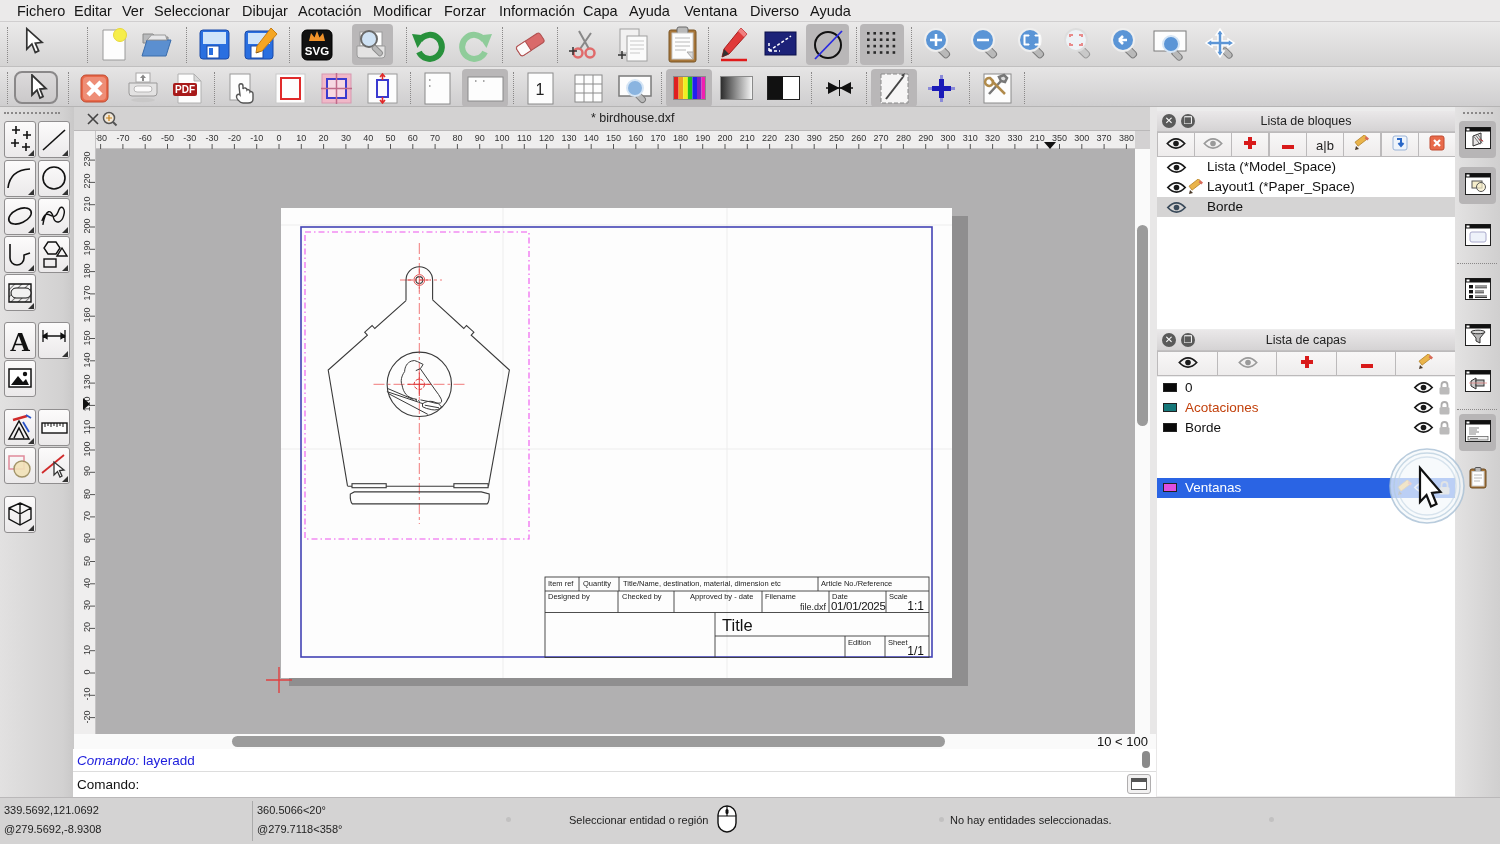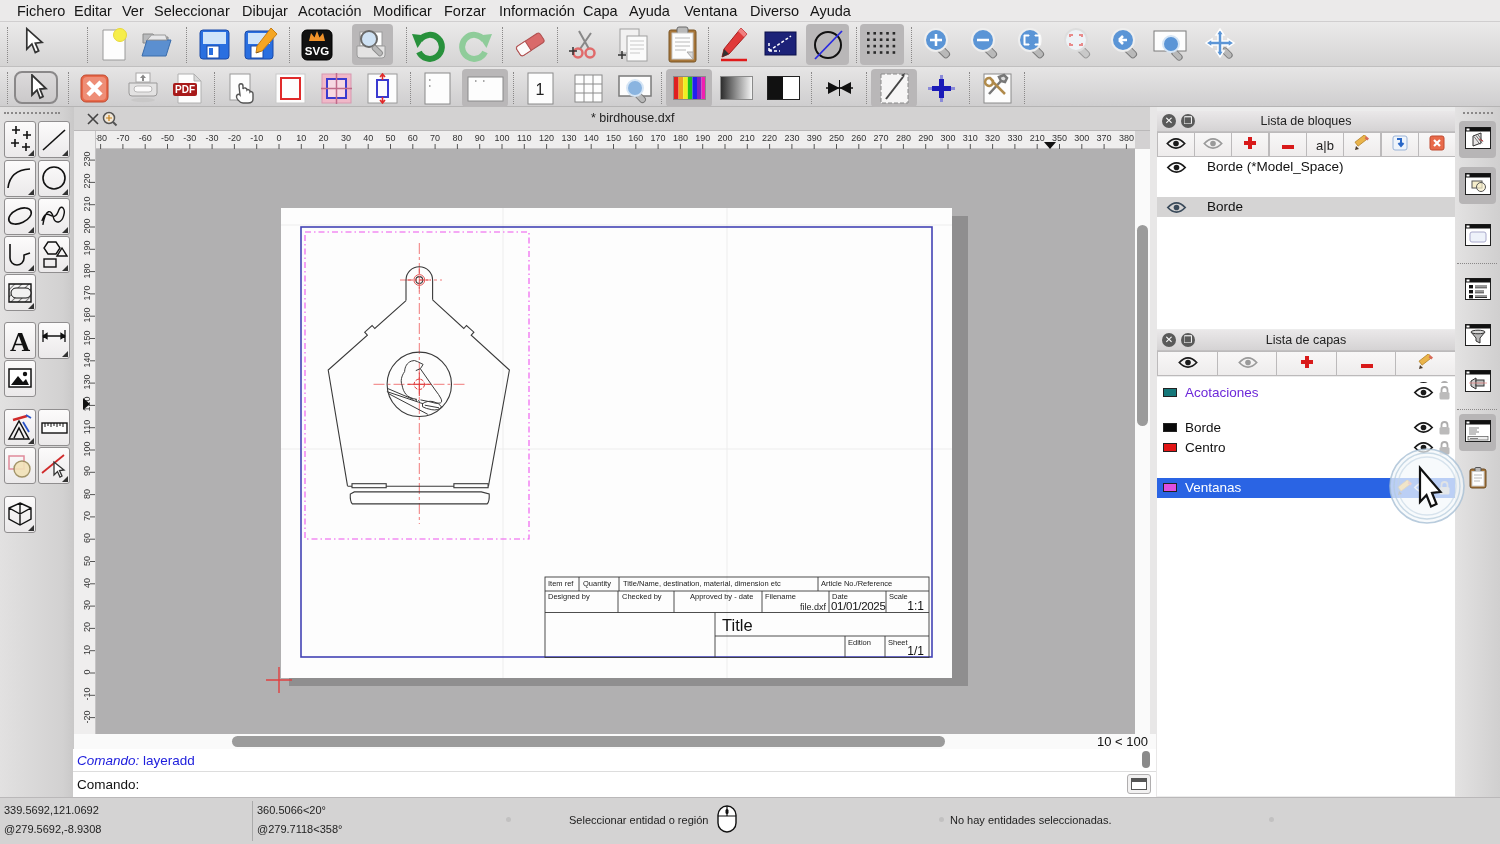--- a/index.html
+++ b/index.html
@@ -721,21 +721,33 @@
           <path d="M5 5 l6 6 M11 5 l-6 6" stroke="#fff" stroke-width="2.2"></path>
         </svg></div>
     </div>
     <div style="position:absolute;left:0;top:50px;width:298px;height:172px;background:#fff"></div>
     <div class="lrow" style="top:50px;background:#fff">
       <div style="position:absolute;left:9px;top:4px"><svg width="21" height="13" viewBox="0 0 18 12">
           <path d="M1 6 Q9 -2.5 17 6 Q9 14.5 1 6 Z" fill="none" stroke="#1a1a1a" stroke-width="1.6"></path>
           <circle cx="9" cy="6" r="2.6" fill="#1a1a1a"></circle>
         </svg></div>
       <div style="position:absolute;left:31px;top:2px"></div>
-      <span style="position:absolute;left:50px;top:2px">Borde (*Model_Space)</span>
+      <span style="position:absolute;left:50px;top:2px">Lista (*Model_Space)</span>
+    </div>
+    <div class="lrow" style="top:70px;background:#fff">
+      <div style="position:absolute;left:9px;top:4px"><svg width="21" height="13" viewBox="0 0 18 12">
+          <path d="M1 6 Q9 -2.5 17 6 Q9 14.5 1 6 Z" fill="none" stroke="#1a1a1a" stroke-width="1.6"></path>
+          <circle cx="9" cy="6" r="2.6" fill="#1a1a1a"></circle>
+        </svg></div>
+      <div style="position:absolute;left:31px;top:2px"><svg width="16" height="16" viewBox="0 0 16 16">
+          <path d="M5 14 L1 15 L2 11 Z" fill="#4a3a2a"></path>
+          <rect x="3.2" y="4.5" width="12" height="5" transform="rotate(-38 6 9)" fill="#eab44a" stroke="#b8862a" stroke-width="0.8"></rect>
+          <path d="M12.2 1.2 l2.8 2.2 -1.6 2 -2.8 -2.2 z" fill="#d86a5a"></path>
+        </svg></div>
+      <span style="position:absolute;left:50px;top:2px">Layout1 (*Paper_Space)</span>
     </div>
     <div class="lrow" style="top:90px;background:#d5d4d4">
       <div style="position:absolute;left:9px;top:4px"><svg width="21" height="13" viewBox="0 0 18 12">
           <path d="M1 6 Q9 -2.5 17 6 Q9 14.5 1 6 Z" fill="none" stroke="#3a4a5a" stroke-width="1.6"></path>
           <circle cx="9" cy="6" r="2.6" fill="#3a4a5a"></circle>
         </svg></div>
       <div style="position:absolute;left:31px;top:2px"></div>
       <span style="position:absolute;left:50px;top:2px">Borde</span>
     </div>
     <div class="ptitle" style="top:223px">
@@ -779,49 +791,36 @@
       <div style="position:absolute;left:240px;top:2px"></div>
       <div style="position:absolute;left:256px;top:3px"><svg width="21" height="13" viewBox="0 0 18 12">
           <path d="M1 6 Q9 -2.5 17 6 Q9 14.5 1 6 Z" fill="none" stroke="#1a1a1a" stroke-width="1.6"></path>
           <circle cx="9" cy="6" r="2.6" fill="#1a1a1a"></circle>
         </svg></div>
       <div style="position:absolute;left:281px;top:2px"><svg width="13" height="16" viewBox="0 0 13 16">
           <path d="M3.5 7 V5 a3 3 0 0 1 6 0 V7" fill="none" stroke="#aeadad" stroke-width="1.8"></path>
           <rect x="1.5" y="7" width="10" height="7.5" rx="1.5" fill="#bcbbbb"></rect>
         </svg></div>
     </div>
-    <div class="lrow" style="top:276px;background:#fff;color:#6d28d9">
+    <div class="lrow" style="top:291px;background:#fff;color:#c2410c">
       <div style="position:absolute;left:6px;top:5px;width:14px;height:9px;background:#16787a;border:1px solid #222"></div>
       <span style="position:absolute;left:28px;top:2px">Acotaciones</span>
       <div style="position:absolute;left:240px;top:2px"></div>
       <div style="position:absolute;left:256px;top:3px"><svg width="21" height="13" viewBox="0 0 18 12">
           <path d="M1 6 Q9 -2.5 17 6 Q9 14.5 1 6 Z" fill="none" stroke="#1a1a1a" stroke-width="1.6"></path>
           <circle cx="9" cy="6" r="2.6" fill="#1a1a1a"></circle>
         </svg></div>
       <div style="position:absolute;left:281px;top:2px"><svg width="13" height="16" viewBox="0 0 13 16">
           <path d="M3.5 7 V5 a3 3 0 0 1 6 0 V7" fill="none" stroke="#aeadad" stroke-width="1.8"></path>
           <rect x="1.5" y="7" width="10" height="7.5" rx="1.5" fill="#bcbbbb"></rect>
         </svg></div>
     </div>
     <div class="lrow" style="top:311px;background:#fff;color:#111">
       <div style="position:absolute;left:6px;top:5px;width:14px;height:9px;background:#0a0a0a;border:1px solid #222"></div>
       <span style="position:absolute;left:28px;top:2px">Borde</span>
-      <div style="position:absolute;left:240px;top:2px"></div>
-      <div style="position:absolute;left:256px;top:3px"><svg width="21" height="13" viewBox="0 0 18 12">
-          <path d="M1 6 Q9 -2.5 17 6 Q9 14.5 1 6 Z" fill="none" stroke="#1a1a1a" stroke-width="1.6"></path>
-          <circle cx="9" cy="6" r="2.6" fill="#1a1a1a"></circle>
-        </svg></div>
-      <div style="position:absolute;left:281px;top:2px"><svg width="13" height="16" viewBox="0 0 13 16">
-          <path d="M3.5 7 V5 a3 3 0 0 1 6 0 V7" fill="none" stroke="#aeadad" stroke-width="1.8"></path>
-          <rect x="1.5" y="7" width="10" height="7.5" rx="1.5" fill="#bcbbbb"></rect>
-        </svg></div>
-    </div>
-    <div class="lrow" style="top:331px;background:#fff;color:#111">
-      <div style="position:absolute;left:6px;top:5px;width:14px;height:9px;background:#e21616;border:1px solid #222"></div>
-      <span style="position:absolute;left:28px;top:2px">Centro</span>
       <div style="position:absolute;left:240px;top:2px"></div>
       <div style="position:absolute;left:256px;top:3px"><svg width="21" height="13" viewBox="0 0 18 12">
           <path d="M1 6 Q9 -2.5 17 6 Q9 14.5 1 6 Z" fill="none" stroke="#1a1a1a" stroke-width="1.6"></path>
           <circle cx="9" cy="6" r="2.6" fill="#1a1a1a"></circle>
         </svg></div>
       <div style="position:absolute;left:281px;top:2px"><svg width="13" height="16" viewBox="0 0 13 16">
           <path d="M3.5 7 V5 a3 3 0 0 1 6 0 V7" fill="none" stroke="#aeadad" stroke-width="1.8"></path>
           <rect x="1.5" y="7" width="10" height="7.5" rx="1.5" fill="#bcbbbb"></rect>
         </svg></div>
     </div>

